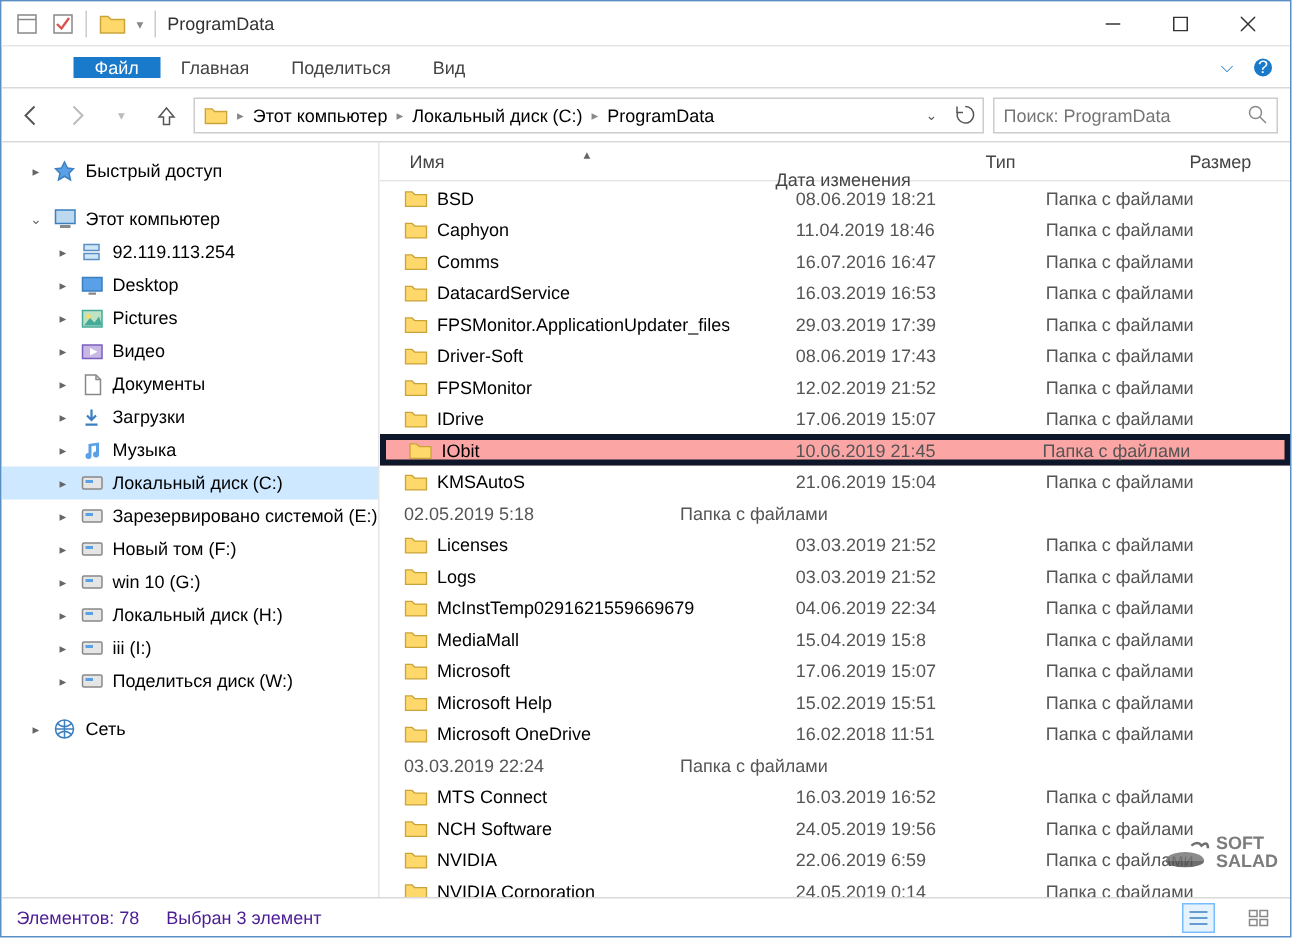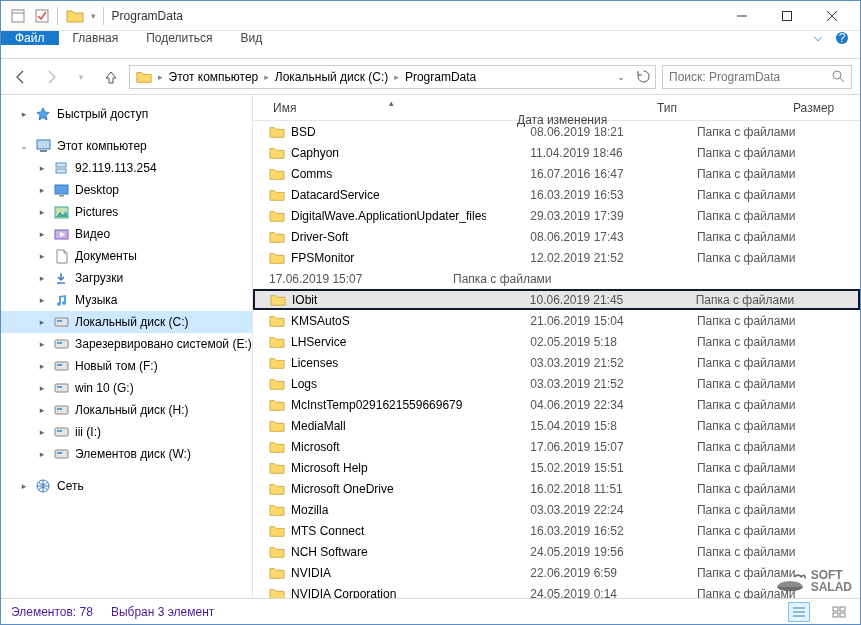--- a/index.html
+++ b/index.html
@@ -5,21 +5,21 @@
 * { margin: 0; padding: 0; box-sizing: border-box; font-family: "Segoe UI", Tahoma, sans-serif; font-size: 12px; }
 body { background: #fff; width: 861px; height: 625px; overflow: hidden; display: flex; flex-direction: column; border: 1px solid #5a8fc5; }
 .titlebar { height: 30px; display: flex; align-items: center; padding: 0 6px; background: #fff; border-bottom: 1px solid #e5e5e5; }
 .titlebar .qat { display: flex; align-items: center; gap: 2px; }
 .qat-item { width: 22px; height: 22px; display: flex; align-items: center; justify-content: center; }
 .titlebar .sep { width: 1px; height: 18px; background: #ccc; margin: 0 4px; }
 .titlebar .folder-ico { width: 18px; height: 18px; margin: 0 4px; }
 .titlebar .title { flex: 1; padding-left: 4px; color: #333; }
 .titlebar .win-controls { display: flex; }
 .win-btn { width: 45px; height: 28px; display: flex; align-items: center; justify-content: center; }
-.ribbon-tabs { height: 28px; display: flex; align-items: flex-start; border-bottom: 1px solid #d9d9d9; padding-right: 6px; }
+.ribbon-tabs { height: 28px; display: flex; align-items: center; border-bottom: 1px solid #d9d9d9; padding-right: 6px; padding-left: 48px; }
 .ribbon-tab { padding: 0 14px; display: flex; align-items: center; color: #444; cursor: default; }
 .ribbon-tab.file { background: #1979ca; color: #fff; }
 .ribbon-spacer { flex: 1; }
 .ribbon-help { width: 24px; display: flex; align-items: center; justify-content: center; color: #1979ca; }
 .nav-bar { height: 36px; display: flex; align-items: center; padding: 4px 8px; gap: 6px; border-bottom: 1px solid #d9d9d9; }
 .nav-btn { width: 24px; height: 24px; display: flex; align-items: center; justify-content: center; color: #666; }
 .nav-btn.disabled { color: #bbb; }
 .address { flex: 1; height: 24px; border: 1px solid #ccc; display: flex; align-items: center; padding: 0 2px; gap: 2px; overflow: hidden; }
 .address .seg { padding: 0 4px; display: flex; align-items: center; gap: 3px; white-space: nowrap; }
 .address .chev { color: #888; font-size: 9px; }
@@ -36,31 +36,31 @@
 .side-item .ico { width: 16px; height: 16px; display: flex; align-items: center; justify-content: center; }
 .main { flex: 1; display: flex; flex-direction: column; overflow: hidden; position: relative; }
 .col-headers { height: 26px; display: flex; align-items: center; border-bottom: 1px solid #e5e5e5; color: #444; padding-left: 16px; }
 .col-name { width: 248px; padding-left: 4px; position: relative; }
 .col-date { width: 140px; margin-top: 24px; }
 .col-type { width: 136px; }
 .col-size { flex: 1; }
 .sort-arrow { position: absolute; left: 120px; top: -3px; font-size: 9px; color: #666; }
 .file-list { flex: 1; overflow-y: auto; overflow-x: hidden; }
 .file-row { height: 21px; display: flex; align-items: center; padding-left: 16px; cursor: default; gap: 44px; }
-.file-row.sel { background: #e5e5e5; border: 2px solid #0f172a; padding-left: 15px; }
+.file-row.sel { background: #fca5a5; border: 4px solid #0f172a; padding-left: 15px; }
 .file-row .c-name { width: 248px; display: flex; align-items: center; gap: 6px; overflow: hidden; white-space: nowrap; }
 .file-row .c-date { width: 140px; color: #555; }
 .file-row .c-type { width: 136px; color: #555; }
 .file-row .c-size { flex: 1; color: #555; }
 .folder-icon { width: 16px; height: 14px; display: inline-block; }
 .status-bar { height: 26px; border-top: 1px solid #d9d9d9; display: flex; align-items: center; padding: 0 10px; gap: 18px; color: #4c1d95; }
 .status-bar .spacer { flex: 1; }
 .view-btn { width: 22px; height: 20px; display: flex; align-items: center; justify-content: center; border: 1px solid transparent; }
 .view-btn.active { border-color: #7abdff; background: #e5f3ff; }
-.watermark { position: absolute; right: 8px; bottom: 4px; display: flex; align-items: center; gap: 4px; opacity: 0.85; pointer-events: none; }
+.watermark { position: absolute; right: 8px; bottom: 17px; display: flex; align-items: center; gap: 4px; opacity: 0.85; pointer-events: none; }
 .watermark .logo { width: 34px; height: 26px; }
 .watermark .txt { font-weight: 700; color: #666; line-height: 1; font-size: 12px;}
 svg { display: block; }
 </style>
 </head>
 <body>
 
 <div class="titlebar">
   <div class="qat">
     <div class="qat-item">
@@ -322,21 +322,21 @@
     <span>iii (I:)</span>
         </div>
         <div class="side-item sub">
           <span class="exp">▸</span>
     <span class="ico">
             <svg width="15" height="12">
               <rect x="1" y="2" width="13" height="8" rx="1" fill="#e5e5e5" stroke="#888"></rect>
               <rect x="3" y="4" width="5" height="2" fill="#5aa0e6"></rect>
             </svg>
           </span>
-    <span>Элементов диск (W:)</span>
+    <span>Поделиться диск (W:)</span>
         </div>
     </div>
     <div class="side-group">
       <div class="side-item">
         <span class="exp">▸</span>
         <span class="ico">
             <svg width="14" height="14">
               <circle cx="7" cy="7" r="6" fill="none" stroke="#3b7fc0"></circle>
               <path d="M1 7 H13 M7 1 V13 M2 3 Q7 8 12 3 M2 11 Q7 6 12 11" fill="none" stroke="#3b7fc0"></path>
             </svg>
@@ -406,21 +406,21 @@
     <div class="c-type">Папка с файлами</div>
     <div class="c-size"></div>
         </div>
         <div class="file-row">
           <div class="c-name">
       <span class="folder-icon">
               <svg width="16" height="14" viewBox="0 0 18 16">
                 <path d="M1 3 h5 l2 2 h9 v9 H1 Z" fill="#ffd86b" stroke="#caa43a"></path>
               </svg>
             </span>
-      <span>DigitalWave.ApplicationUpdater_files</span>
+      <span>FPSMonitor.ApplicationUpdater_files</span>
           </div>
     <div class="c-date">29.03.2019 17:39</div>
     <div class="c-type">Папка с файлами</div>
     <div class="c-size"></div>
         </div>
         <div class="file-row">
           <div class="c-name">
       <span class="folder-icon">
               <svg width="16" height="14" viewBox="0 0 18 16">
                 <path d="M1 3 h5 l2 2 h9 v9 H1 Z" fill="#ffd86b" stroke="#caa43a"></path>
@@ -439,20 +439,28 @@
                 <path d="M1 3 h5 l2 2 h9 v9 H1 Z" fill="#ffd86b" stroke="#caa43a"></path>
               </svg>
             </span>
       <span>FPSMonitor</span>
           </div>
     <div class="c-date">12.02.2019 21:52</div>
     <div class="c-type">Папка с файлами</div>
     <div class="c-size"></div>
         </div>
         <div class="file-row">
+          <div class="c-name">
+      <span class="folder-icon">
+              <svg width="16" height="14" viewBox="0 0 18 16">
+                <path d="M1 3 h5 l2 2 h9 v9 H1 Z" fill="#ffd86b" stroke="#caa43a"></path>
+              </svg>
+            </span>
+      <span>IDrive</span>
+          </div>
     <div class="c-date">17.06.2019 15:07</div>
     <div class="c-type">Папка с файлами</div>
     <div class="c-size"></div>
         </div>
         <div class="file-row sel">
           <div class="c-name">
       <span class="folder-icon">
               <svg width="16" height="14" viewBox="0 0 18 16">
                 <path d="M1 3 h5 l2 2 h9 v9 H1 Z" fill="#ffd86b" stroke="#caa43a"></path>
               </svg>
@@ -470,28 +478,20 @@
                 <path d="M1 3 h5 l2 2 h9 v9 H1 Z" fill="#ffd86b" stroke="#caa43a"></path>
               </svg>
             </span>
       <span>KMSAutoS</span>
           </div>
     <div class="c-date">21.06.2019 15:04</div>
     <div class="c-type">Папка с файлами</div>
     <div class="c-size"></div>
         </div>
         <div class="file-row">
-          <div class="c-name">
-      <span class="folder-icon">
-              <svg width="16" height="14" viewBox="0 0 18 16">
-                <path d="M1 3 h5 l2 2 h9 v9 H1 Z" fill="#ffd86b" stroke="#caa43a"></path>
-              </svg>
-            </span>
-      <span>LHService</span>
-          </div>
     <div class="c-date">02.05.2019 5:18</div>
     <div class="c-type">Папка с файлами</div>
     <div class="c-size"></div>
         </div>
         <div class="file-row">
           <div class="c-name">
       <span class="folder-icon">
               <svg width="16" height="14" viewBox="0 0 18 16">
                 <path d="M1 3 h5 l2 2 h9 v9 H1 Z" fill="#ffd86b" stroke="#caa43a"></path>
               </svg>
@@ -574,28 +574,20 @@
                 <path d="M1 3 h5 l2 2 h9 v9 H1 Z" fill="#ffd86b" stroke="#caa43a"></path>
               </svg>
             </span>
       <span>Microsoft OneDrive</span>
           </div>
     <div class="c-date">16.02.2018 11:51</div>
     <div class="c-type">Папка с файлами</div>
     <div class="c-size"></div>
         </div>
         <div class="file-row">
-          <div class="c-name">
-      <span class="folder-icon">
-              <svg width="16" height="14" viewBox="0 0 18 16">
-                <path d="M1 3 h5 l2 2 h9 v9 H1 Z" fill="#ffd86b" stroke="#caa43a"></path>
-              </svg>
-            </span>
-      <span>Mozilla</span>
-          </div>
     <div class="c-date">03.03.2019 22:24</div>
     <div class="c-type">Папка с файлами</div>
     <div class="c-size"></div>
         </div>
         <div class="file-row">
           <div class="c-name">
       <span class="folder-icon">
               <svg width="16" height="14" viewBox="0 0 18 16">
                 <path d="M1 3 h5 l2 2 h9 v9 H1 Z" fill="#ffd86b" stroke="#caa43a"></path>
               </svg>

